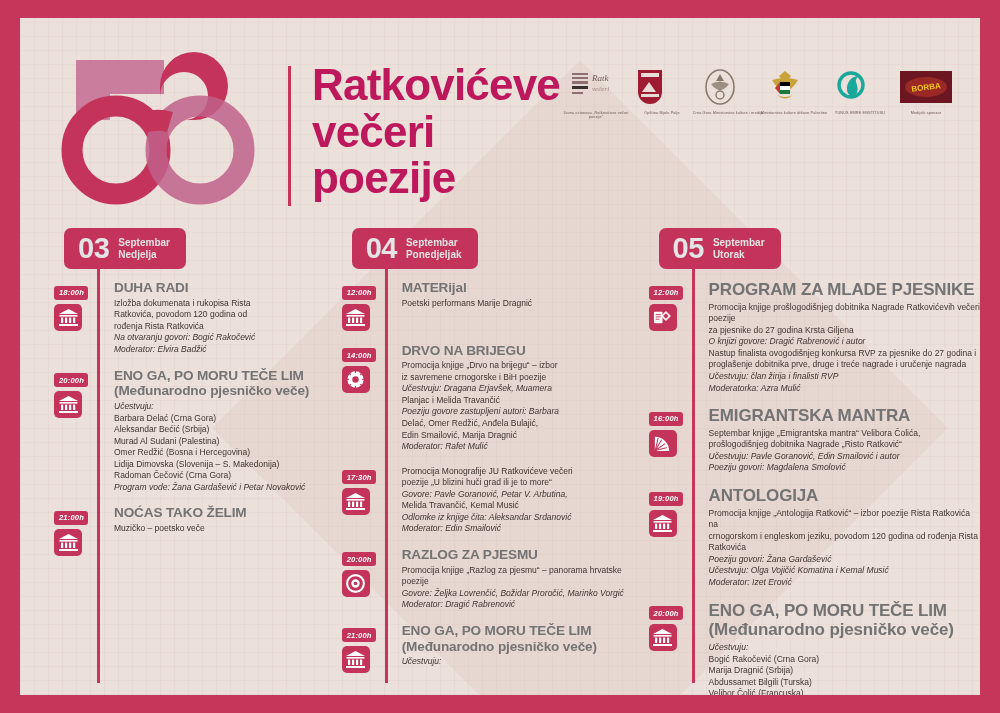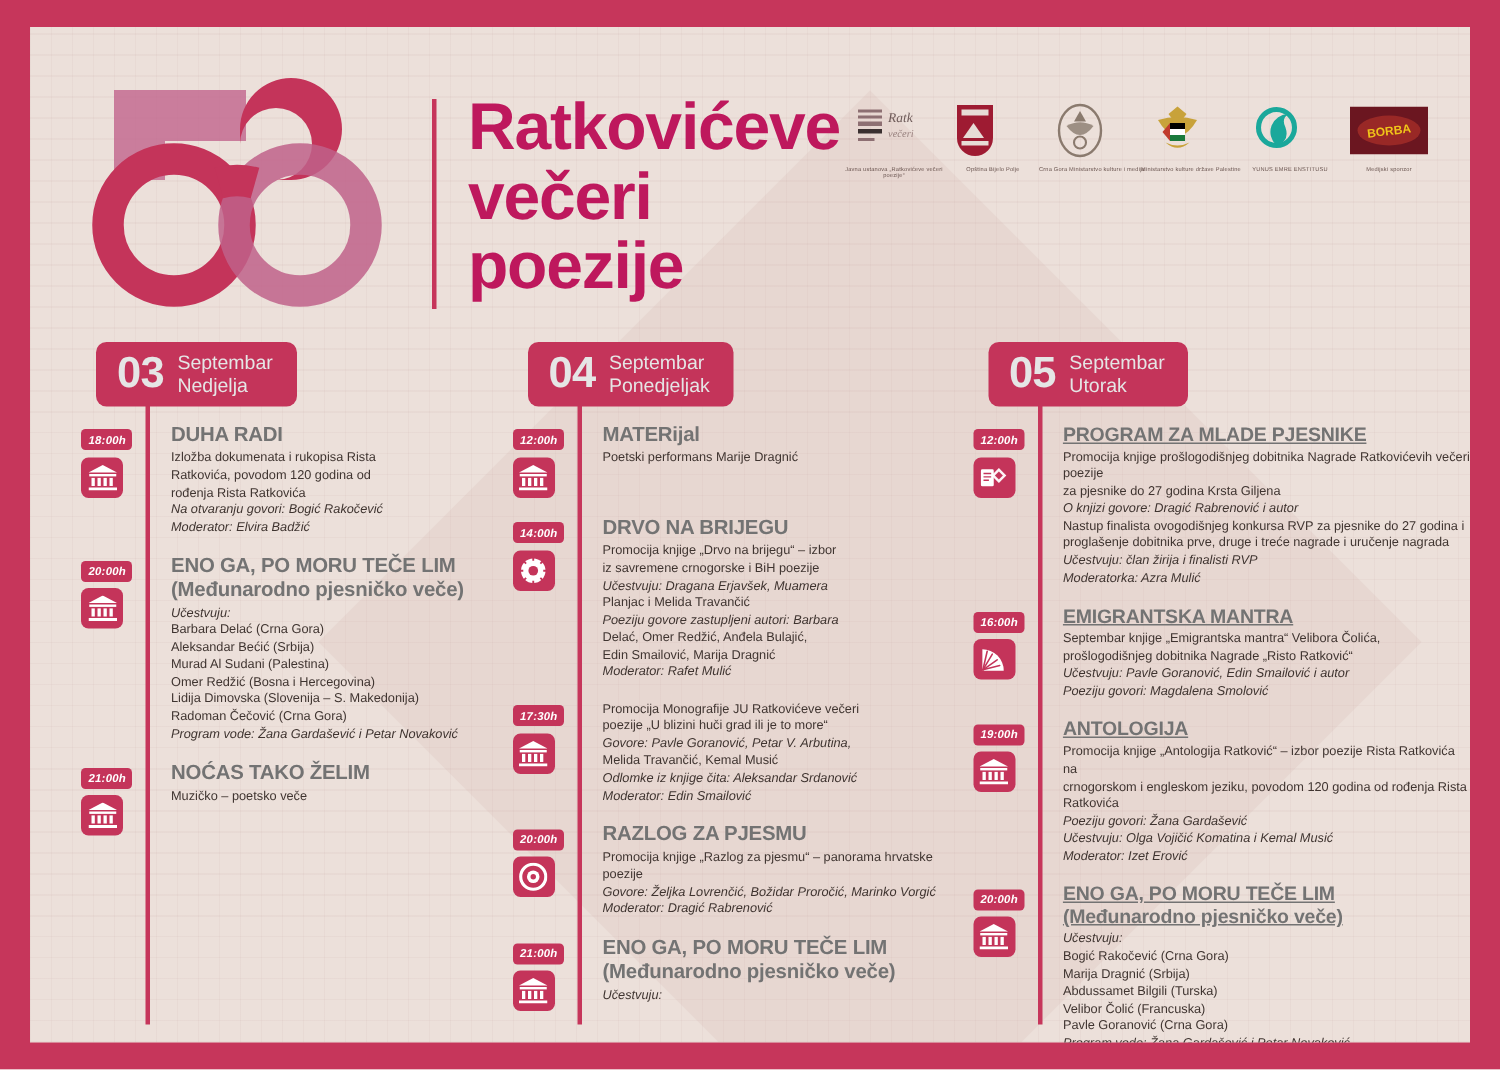--- a/index.html
+++ b/index.html
@@ -146,21 +146,21 @@
     z-index: 4;
   }
   .date-pill .dnum {
     font-size: 29px;
     font-weight: 700;
     line-height: 1;
     letter-spacing: -0.5px;
   }
   .date-pill .dwrap { line-height: 1.18; }
   .date-pill .dmon,
-  .date-pill .dday { display: block; font-size: 13px; font-weight: 400; }
+  .date-pill .dday { display: block; font-size: 10px; font-weight: 700; }
 
   
   .events { margin-top: 10px; }
 
   .event {
     position: relative;
     display: flex;
     align-items: flex-start;
     margin-bottom: 11px;
   }
@@ -202,21 +202,21 @@
   .body { flex: 1; padding-left: 6px; padding-top: 1px; }
 
   .ev-title {
     color: #737373;
     font-weight: 700;
     font-size: 13.6px;
     line-height: 1.16;
     letter-spacing: -0.15px;
     margin-bottom: 2px;
   }
-  .col-3 .ev-title { font-size: 13px; text-decoration: underline; }
+  .col-3 .ev-title { font-size: 17px; }
 
   .ev-line {
     color: #3f3430;
     font-size: 8.5px;
     line-height: 1.36;
     letter-spacing: 0;
   }
   .ev-line.it { font-style: italic; }
 
   .ev-lines { margin-top: 1px; }

